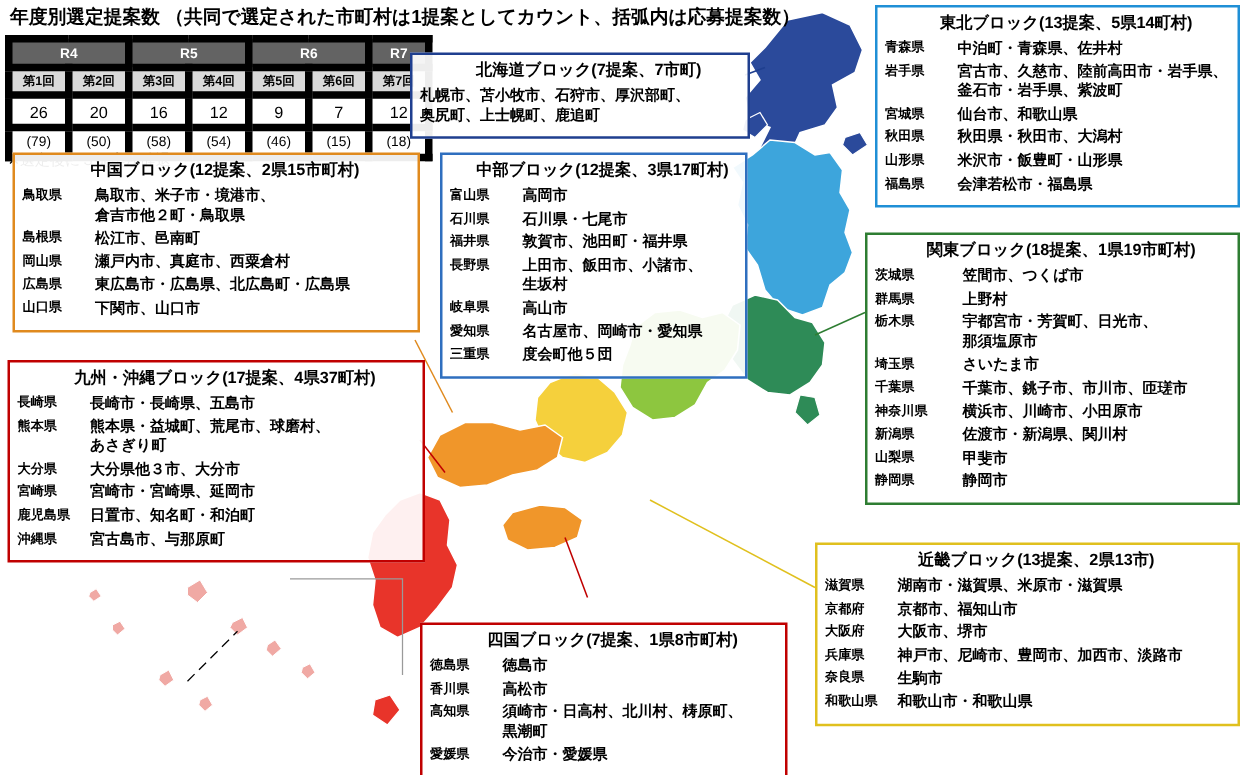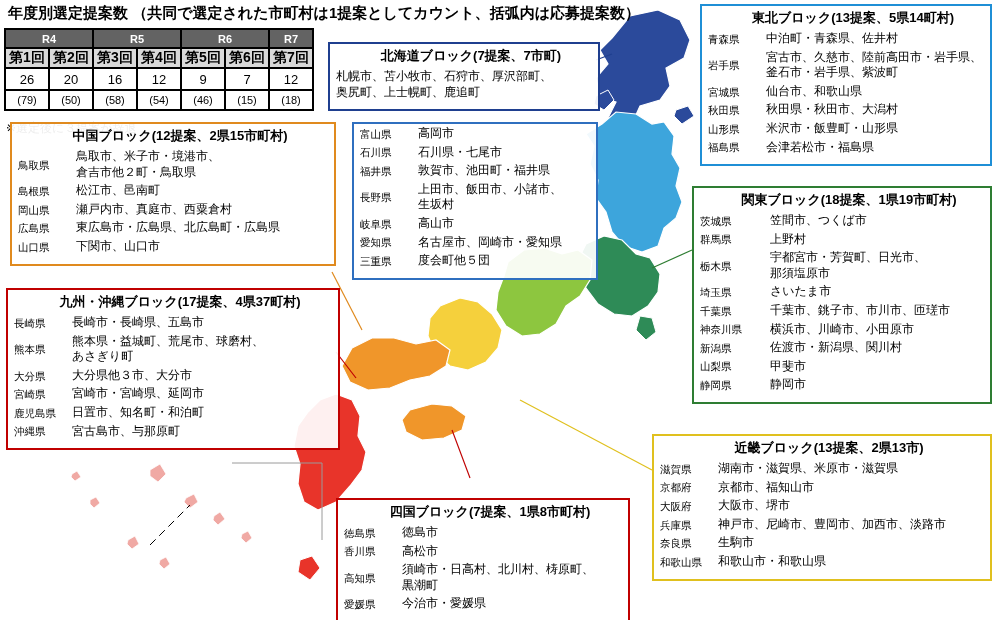--- a/index.html
+++ b/index.html
@@ -7,33 +7,33 @@
     width:995px;height:620px;position:relative;
     background:#ffffff;
     font-family:"Liberation Sans","DejaVu Sans",sans-serif;
     font-size:12px;color:#000;
     overflow:hidden;
   }
   .abs{position:absolute;}
   
   #header-title{left:8px;top:4px;font-size:15px;font-weight:bold;letter-spacing:0px;white-space:nowrap;}
   #year-table{left:4px;top:28px;border-collapse:collapse;}
-  #year-table td{border:2px solid #000000;text-align:center;font-size:11px;padding:0;}
+  #year-table td{border:6px solid #000000;text-align:center;font-size:11px;padding:0;}
   #year-table tr.grp td{background:#636363;color:#fff;font-weight:bold;height:17px;}
-  #year-table tr.rnd td{background:#d9d9d9;color:#000;font-weight:bold;height:16px;width:42px;font-size:14px;}
+  #year-table tr.rnd td{background:#d9d9d9;color:#000;font-weight:bold;height:16px;width:42px;font-size:10px;}
   #year-table tr.val td{background:#ffffff;height:20px;font-size:13px;}
   #year-table tr.val2 td{background:#ffffff;height:18px;font-size:11px;border-top:none;}
   #note-retire{left:6px;top:120px;font-size:12px;white-space:nowrap;}
   
   #map-layer{left:0;top:0;width:995px;height:620px;}
   
   .box{border:2px solid #000;background:rgba(255,255,255,0.93);}
   .box-title{font-weight:bold;font-size:13px;text-align:center;padding:3px 6px 2px 20px;white-space:nowrap;}
   .rows{padding:2px 6px 6px 6px;}
-  .row{display:flex;align-items:center;margin-bottom:3px;}
+  .row{display:flex;align-items:flex-start;margin-bottom:3px;font-weight:bold;}
   .pref{width:58px;flex:0 0 58px;font-size:10.5px;line-height:1.25;padding-top:1px;white-space:nowrap;}
   .cities{font-size:12px;line-height:1.3;white-space:pre-line;}
   
   #box-tohoku{left:700px;top:4px;width:288px;border-color:#1f8fd6;}
   #box-tohoku .box-title{color:#000;}
   #box-hokkaido{left:328px;top:42px;width:268px;border-color:#1f3f8f;}
   #box-chubu{left:352px;top:122px;width:242px;border-color:#2f6fbf;}
   #box-chugoku{left:10px;top:122px;width:322px;border-color:#e08a1e;}
   #box-kanto{left:692px;top:186px;width:296px;border-color:#2e7d32;}
   #box-kyushu{left:6px;top:288px;width:330px;border-color:#c00000;}
@@ -184,20 +184,21 @@
         <div class="cities">米沢市・飯豊町・山形県</div>
       </div>
     <div class="row">
         <div class="pref">福島県</div>
         <div class="cities">会津若松市・福島県</div>
       </div>
   </div>
 </div>
 
 <div class="abs box" id="box-chubu">
+  <div class="box-title">中部ブロック(12提案、3県17町村)</div>
   <div class="rows">
     <div class="row">
         <div class="pref">富山県</div>
         <div class="cities">高岡市</div>
       </div>
     <div class="row">
         <div class="pref">石川県</div>
         <div class="cities">石川県・七尾市</div>
       </div>
     <div class="row">

